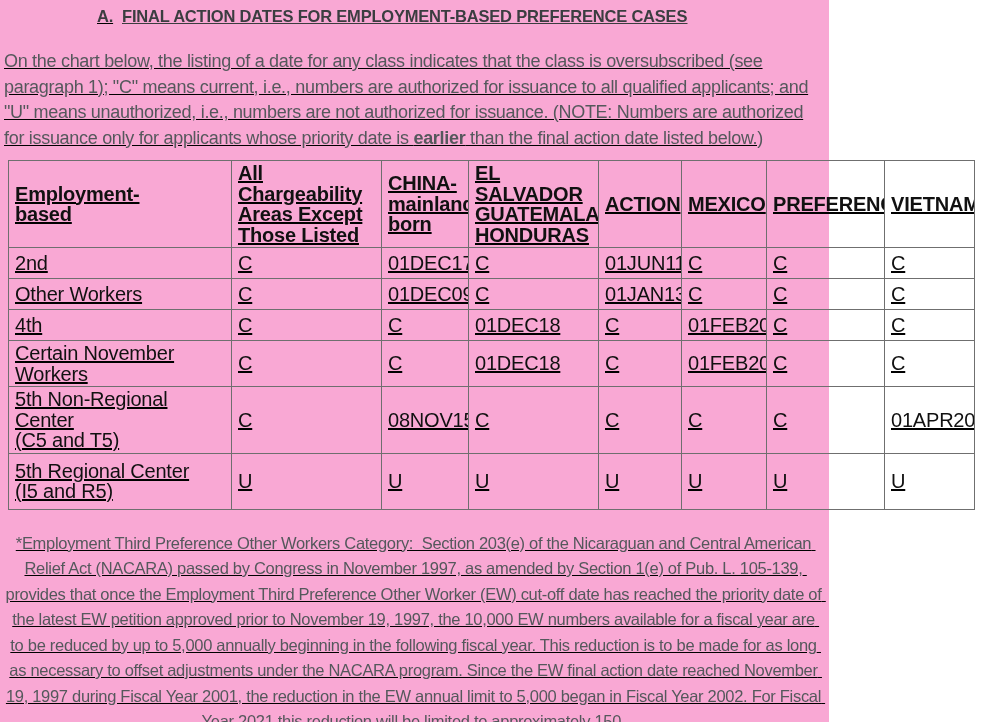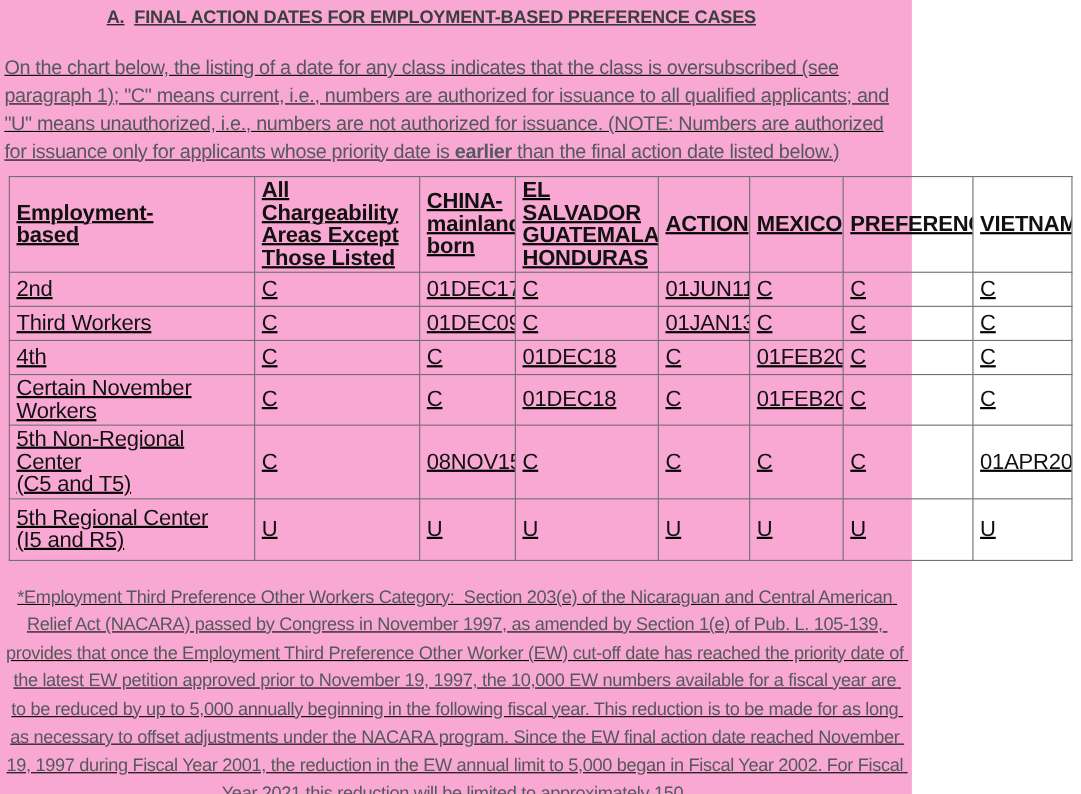--- a/index.html
+++ b/index.html
@@ -125,21 +125,21 @@
         <td>2nd</td>
         <td>C</td>
         <td>01DEC17</td>
         <td>C</td>
         <td>01JUN11</td>
         <td>C</td>
         <td>C</td>
         <td>C</td>
       </tr>
       <tr class="r-std">
-        <td>Third Workers</td>
+        <td>Other Workers</td>
         <td>C</td>
         <td>01DEC09</td>
         <td>C</td>
         <td>01JAN13</td>
         <td>C</td>
         <td>C</td>
         <td>C</td>
       </tr>
       <tr class="r-std">
         <td>4th</td>

